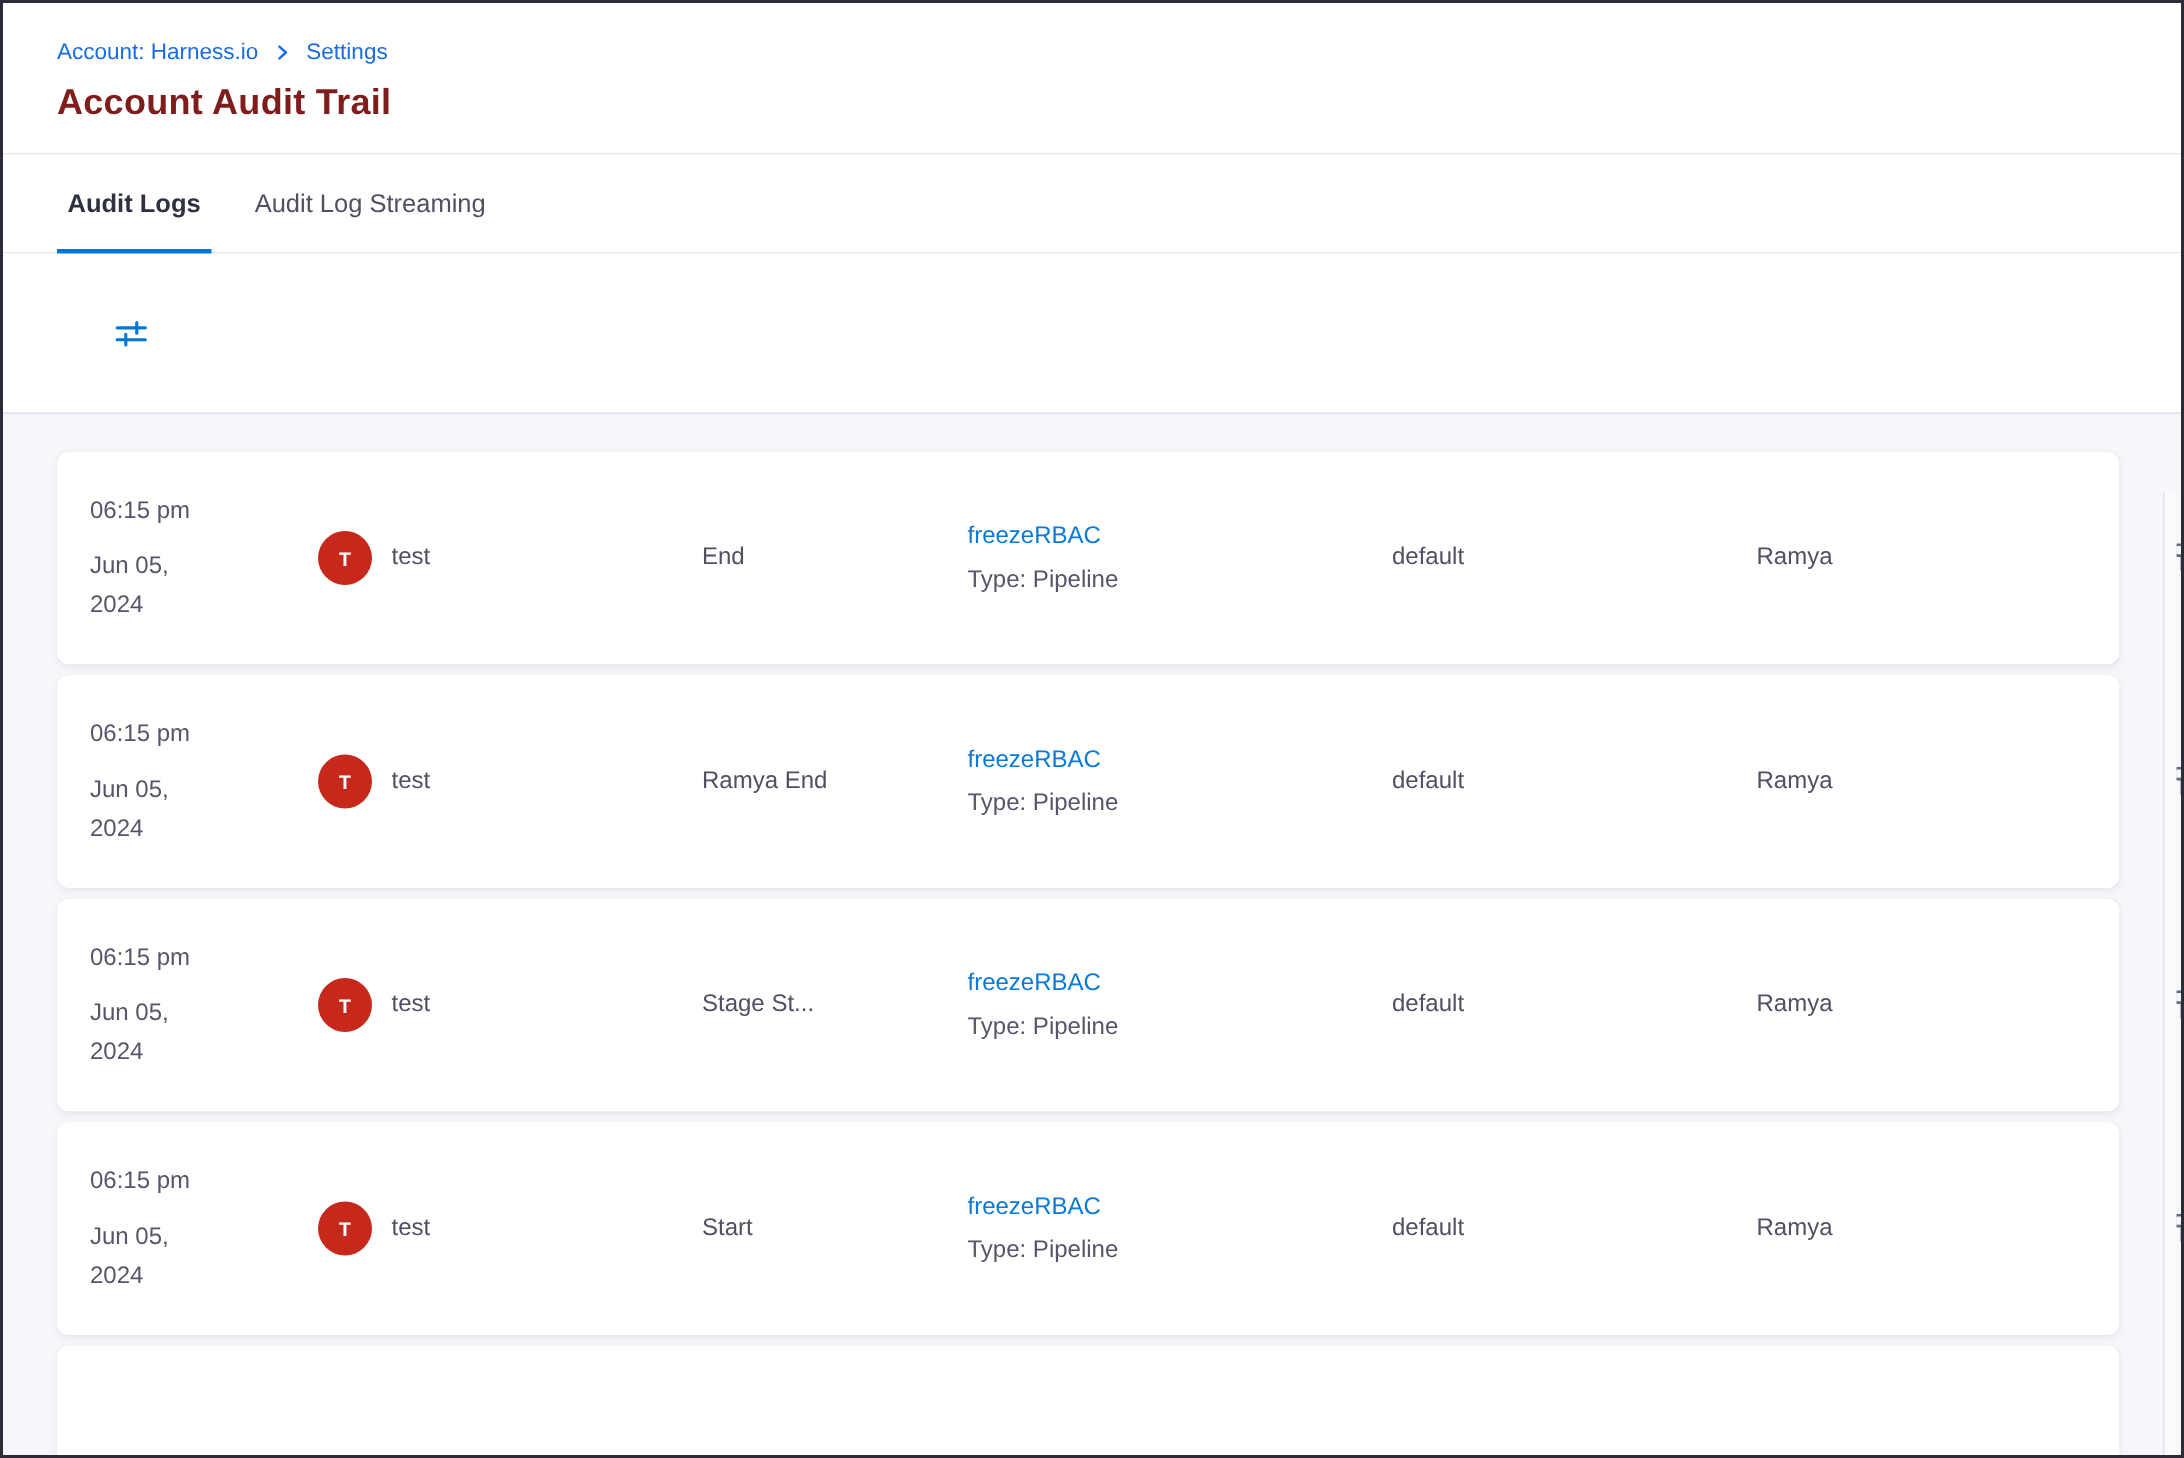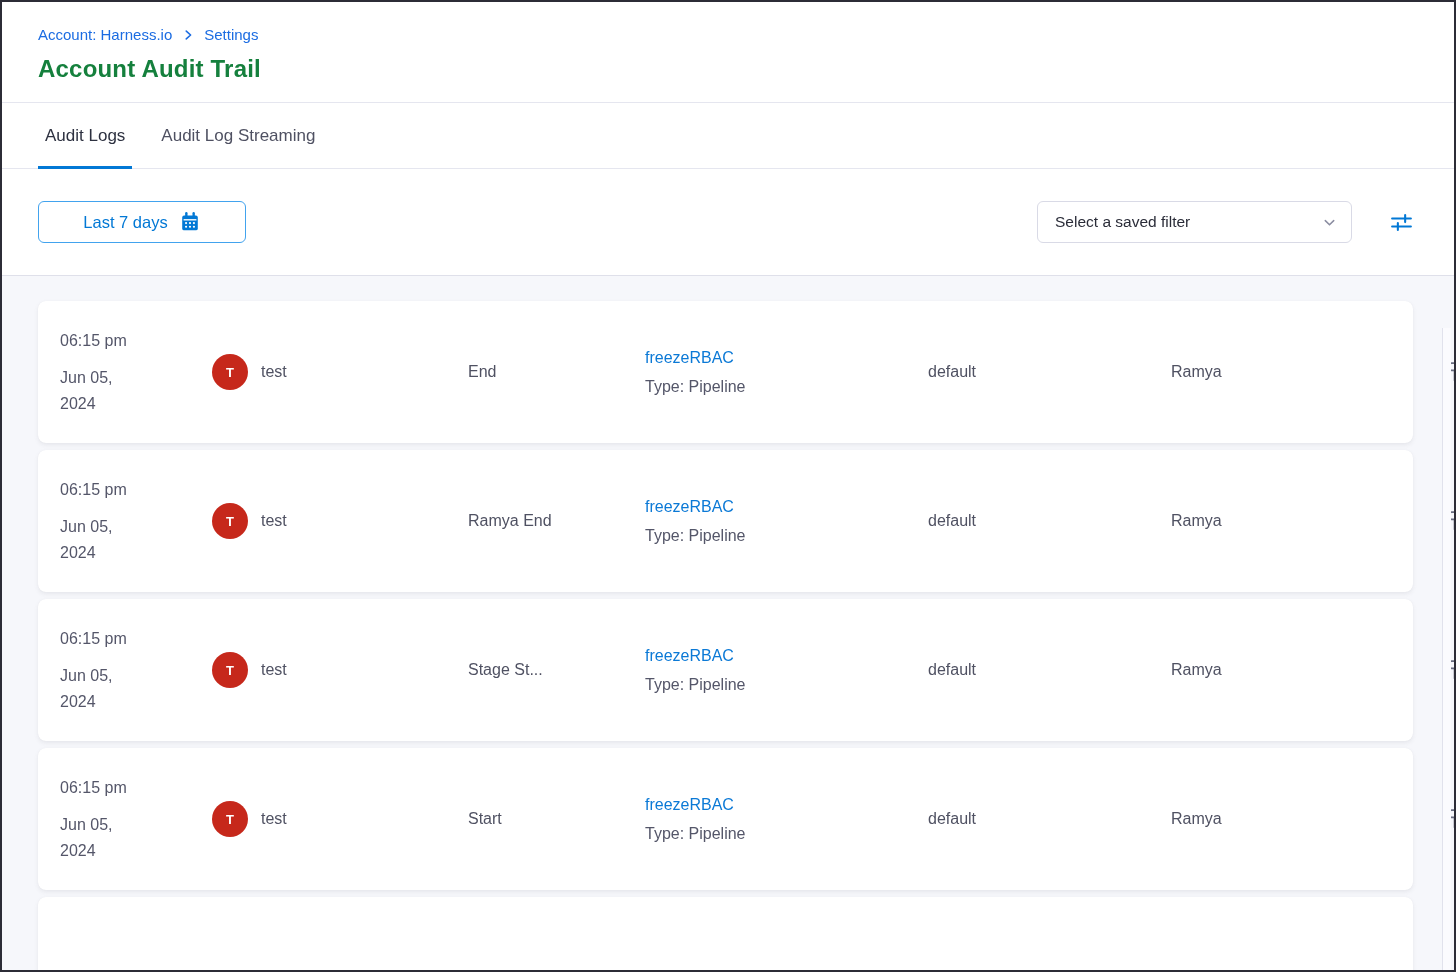--- a/index.html
+++ b/index.html
@@ -10,26 +10,26 @@
     background:#fff;
     display:flex; flex-direction:column;
     overflow:hidden;
   }
 
   
   .page-header { padding:24px 36px 0 36px; background:#fff; border-bottom:1px solid #e5e6ef; height:101px; flex:none; }
   .breadcrumb { display:flex; align-items:center; font-size:15px; }
   .crumb-link { color:#1b6ce2; text-decoration:none; cursor:pointer; }
   .crumb-sep { display:flex; align-items:center; margin:0 9px; }
-  .page-title { margin-top:12px; font-size:24px; font-weight:700; color:#15803d; letter-spacing:.2px; }
+  .page-title { margin-top:12px; font-size:24px; font-weight:700; color:#7f1d1d; letter-spacing:.2px; }
 
   
   .tabs-bar { height:66px; flex:none; background:#fff; border-bottom:1px solid #e5e6ef; display:flex; align-items:stretch; padding-left:36px; }
   .tab { display:flex; align-items:center; padding:0 7px; margin-right:22px; font-size:17px; color:#4f5162; position:relative; cursor:pointer; }
-  .tab.active { color:#2d3140; }
+  .tab.active { color:#2d3140;font-weight:bold; }
   .tab.active::after { content:""; position:absolute; left:0; right:0; bottom:-1px; height:3px; background:#0278d5; }
 
   
   .filter-bar { height:107px; flex:none; background:#fff; border-bottom:1px solid #dfe0ea; display:flex; align-items:center; padding:0 40px 0 36px; }
   .date-btn {
     height:42px; min-width:208px; padding:0 18px;
     border:1.5px solid #42a3ee; border-radius:6px; background:#fff;
     display:flex; align-items:center; justify-content:center; gap:11px;
     color:#0278d5; font-size:16.5px; cursor:pointer;
   }
@@ -87,47 +87,22 @@
     </div>
     <h1 class="page-title">Account Audit Trail</h1>
   </div>
 
   <div class="tabs-bar">
     <div class="tab active">Audit Logs</div>
     <div class="tab">Audit Log Streaming</div>
   </div>
 
   <div class="filter-bar">
-    <button class="date-btn">
-      <span>Last 7 days</span>
-      <span>
-        <svg width="22" height="22" viewBox="0 0 24 24">
-          <rect x="3.5" y="5" width="17" height="16" rx="2" fill="#0278d5"></rect>
-          <line x1="8" y1="2.5" x2="8" y2="6.5" stroke="#0278d5" stroke-width="2.6" stroke-linecap="round"></line>
-          <line x1="16" y1="2.5" x2="16" y2="6.5" stroke="#0278d5" stroke-width="2.6" stroke-linecap="round"></line>
-          <line x1="5" y1="9.6" x2="19" y2="9.6" stroke="#fff" stroke-width="1.5"></line>
-          <circle cx="7.7" cy="13.2" r="1.2" fill="#fff"></circle>
-            <circle cx="12" cy="13.2" r="1.2" fill="#fff"></circle>
-            <circle cx="16.3" cy="13.2" r="1.2" fill="#fff"></circle>
-          <circle cx="7.7" cy="17.2" r="1.2" fill="#fff"></circle>
-            <circle cx="12" cy="17.2" r="1.2" fill="#fff"></circle>
-            <circle cx="16.3" cy="17.2" r="1.2" fill="#fff"></circle>
-        </svg>
-      </span>
-    </button>
-
-
-    <div class="select-box select-saved">
-      <span>Select a saved filter</span>
-      <span>
-        <svg width="15" height="15" viewBox="0 0 16 16">
-            <path d="M3.5 6 L8 10.5 L12.5 6" fill="none" stroke="#8b8da1" stroke-width="1.6" stroke-linecap="round" stroke-linejoin="round"></path>
-          </svg>
-      </span>
-    </div>
+
+
 
     <button class="sliders-btn">
       <span>
         <svg width="25" height="25" viewBox="0 0 24 24" stroke="#0278d5" stroke-width="2" stroke-linecap="round" fill="none">
           <line x1="3" y1="8.2" x2="21" y2="8.2"></line>
           <line x1="15.5" y1="4.8" x2="15.5" y2="11.6"></line>
           <line x1="3" y1="15.8" x2="21" y2="15.8"></line>
           <line x1="8.5" y1="12.4" x2="8.5" y2="19.2"></line>
         </svg>
       </span>

